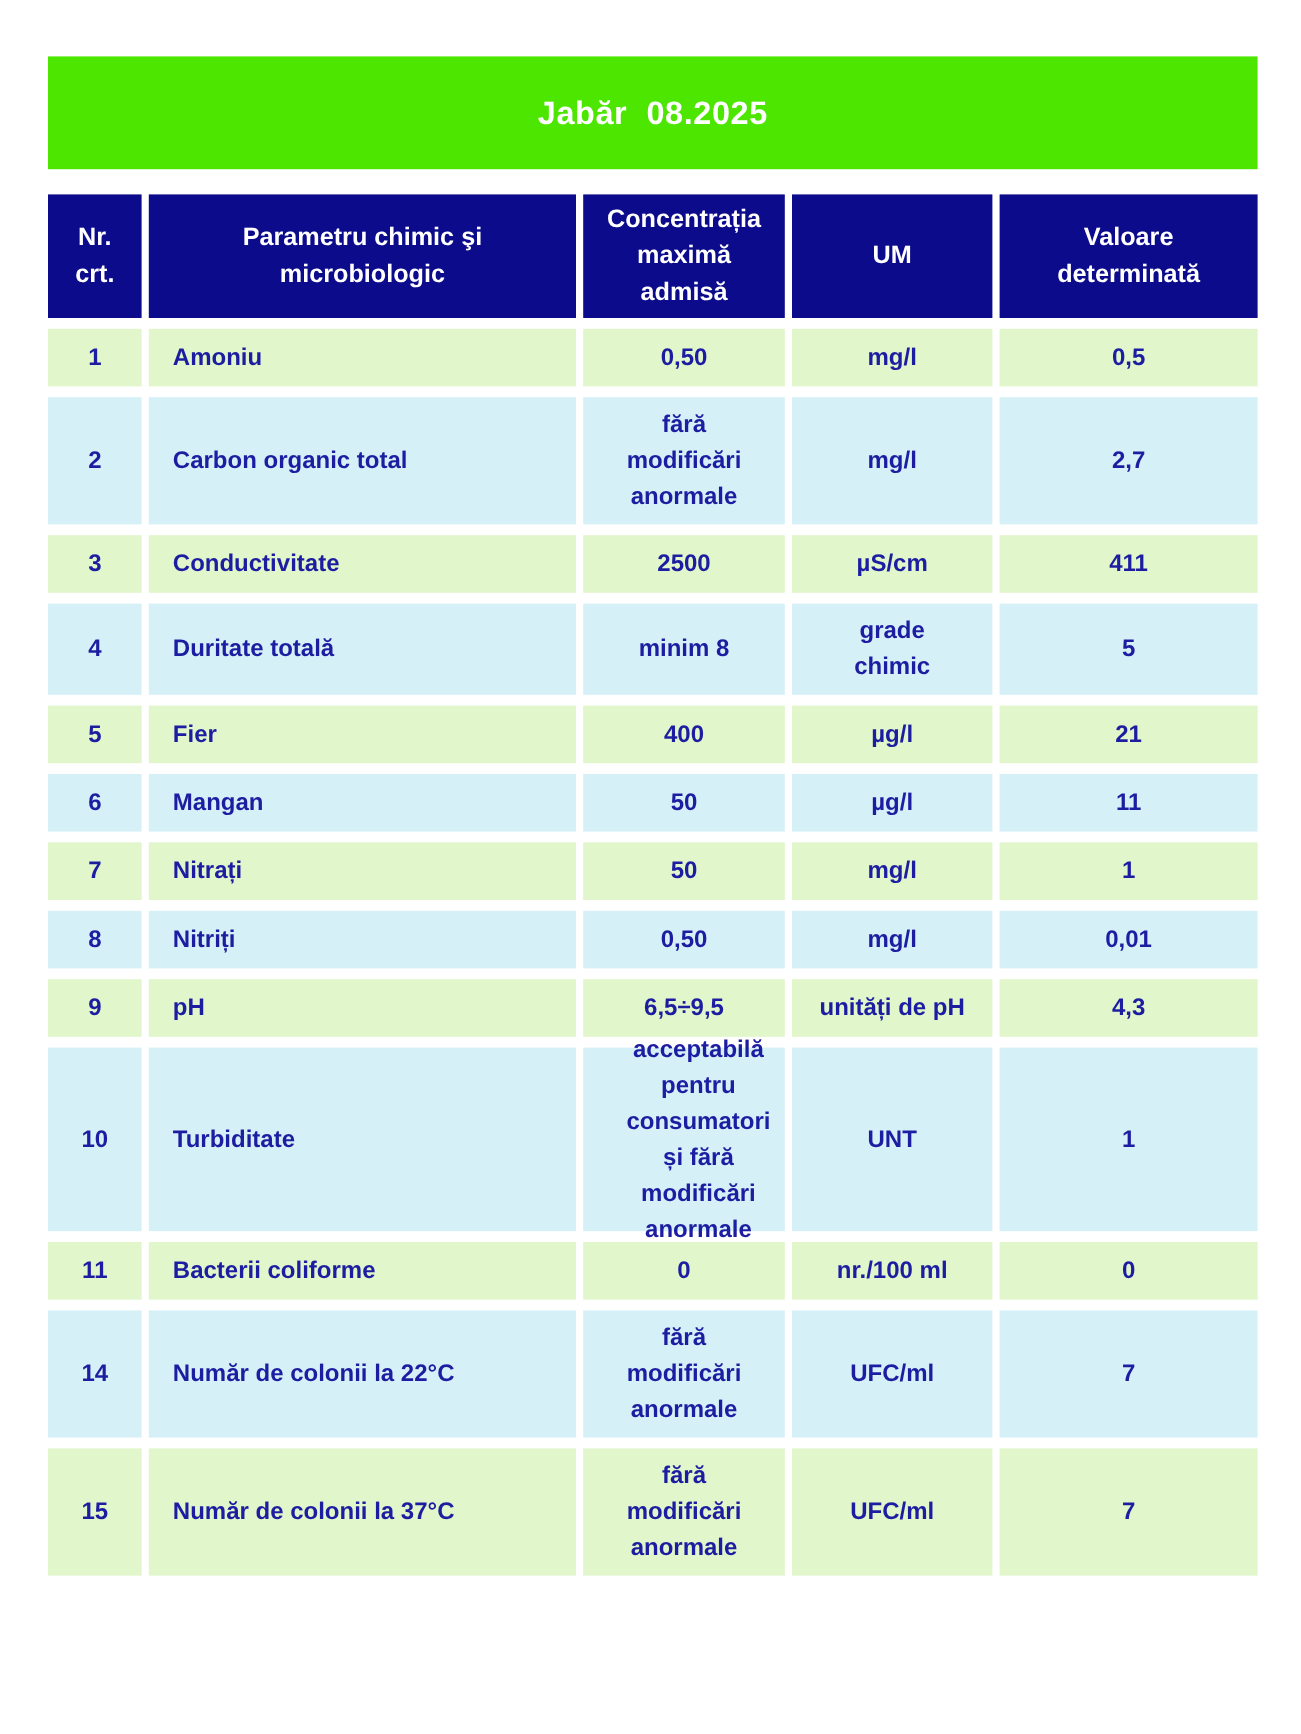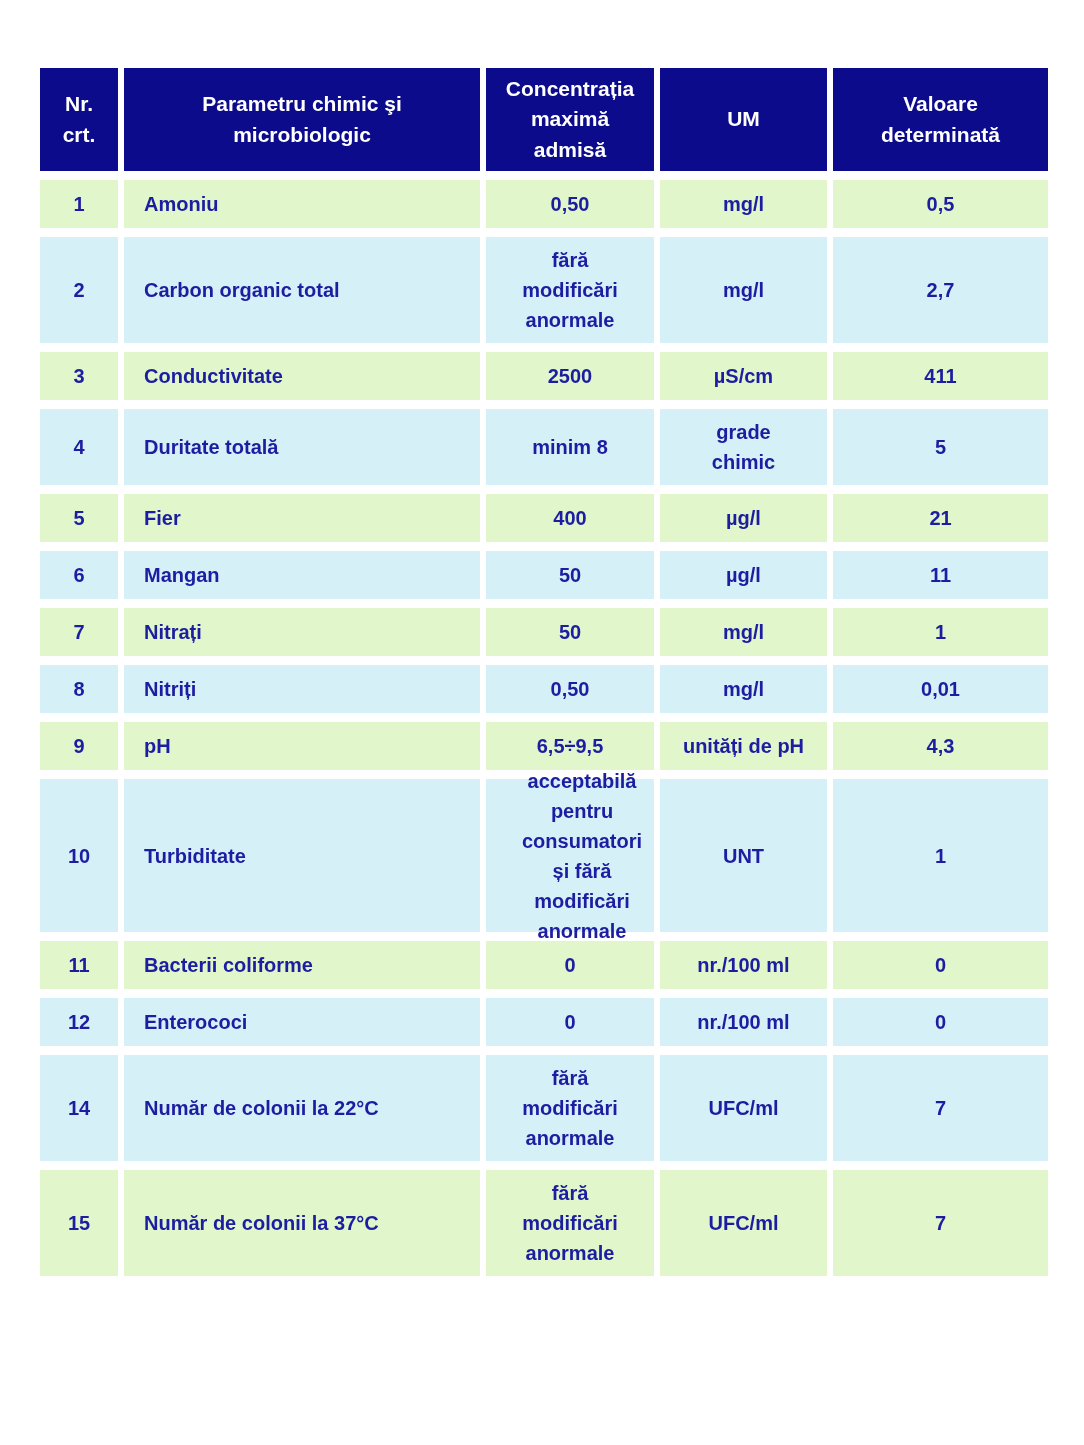--- a/index.html
+++ b/index.html
@@ -83,20 +83,23 @@
     justify-content: center;
     overflow: visible;
     padding-left: 24px;
   }
 </style>
 </head>
 <body>
 
 <div class="page">
 
+  <header class="title-bar">
+    <span class="title-text">Jabăr  08.2025</span>
+  </header>
 
   <table class="report">
     <colgroup>
       <col style="width:78px">
       <col style="width:356px">
       <col style="width:168px">
       <col style="width:167px">
       <col style="width:215px">
     </colgroup>
     <thead>
@@ -193,27 +196,20 @@
           <td class="cell-valoare"><span class="cell-inner">1</span></td>
         </tr>
         <tr class="row-green">
           <td class="cell-nr"><span class="cell-inner">11</span></td>
           <td class="cell-parametru"><span class="cell-inner">Bacterii coliforme</span></td>
           <td class="cell-concentratie"><span class="cell-inner">0</span></td>
           <td class="cell-um"><span class="cell-inner">nr./100 ml</span></td>
           <td class="cell-valoare"><span class="cell-inner">0</span></td>
         </tr>
         <tr class="row-blue">
-          <td class="cell-nr"><span class="cell-inner">12</span></td>
-          <td class="cell-parametru"><span class="cell-inner">Enterococi</span></td>
-          <td class="cell-concentratie"><span class="cell-inner">0</span></td>
-          <td class="cell-um"><span class="cell-inner">nr./100 ml</span></td>
-          <td class="cell-valoare"><span class="cell-inner">0</span></td>
-        </tr>
-        <tr class="row-blue">
           <td class="cell-nr"><span class="cell-inner">14</span></td>
           <td class="cell-parametru"><span class="cell-inner">Număr de colonii la 22°C</span></td>
           <td class="cell-concentratie"><span class="cell-inner">fără
 modificări
 anormale</span></td>
           <td class="cell-um"><span class="cell-inner">UFC/ml</span></td>
           <td class="cell-valoare"><span class="cell-inner">7</span></td>
         </tr>
         <tr class="row-green">
           <td class="cell-nr"><span class="cell-inner">15</span></td>

